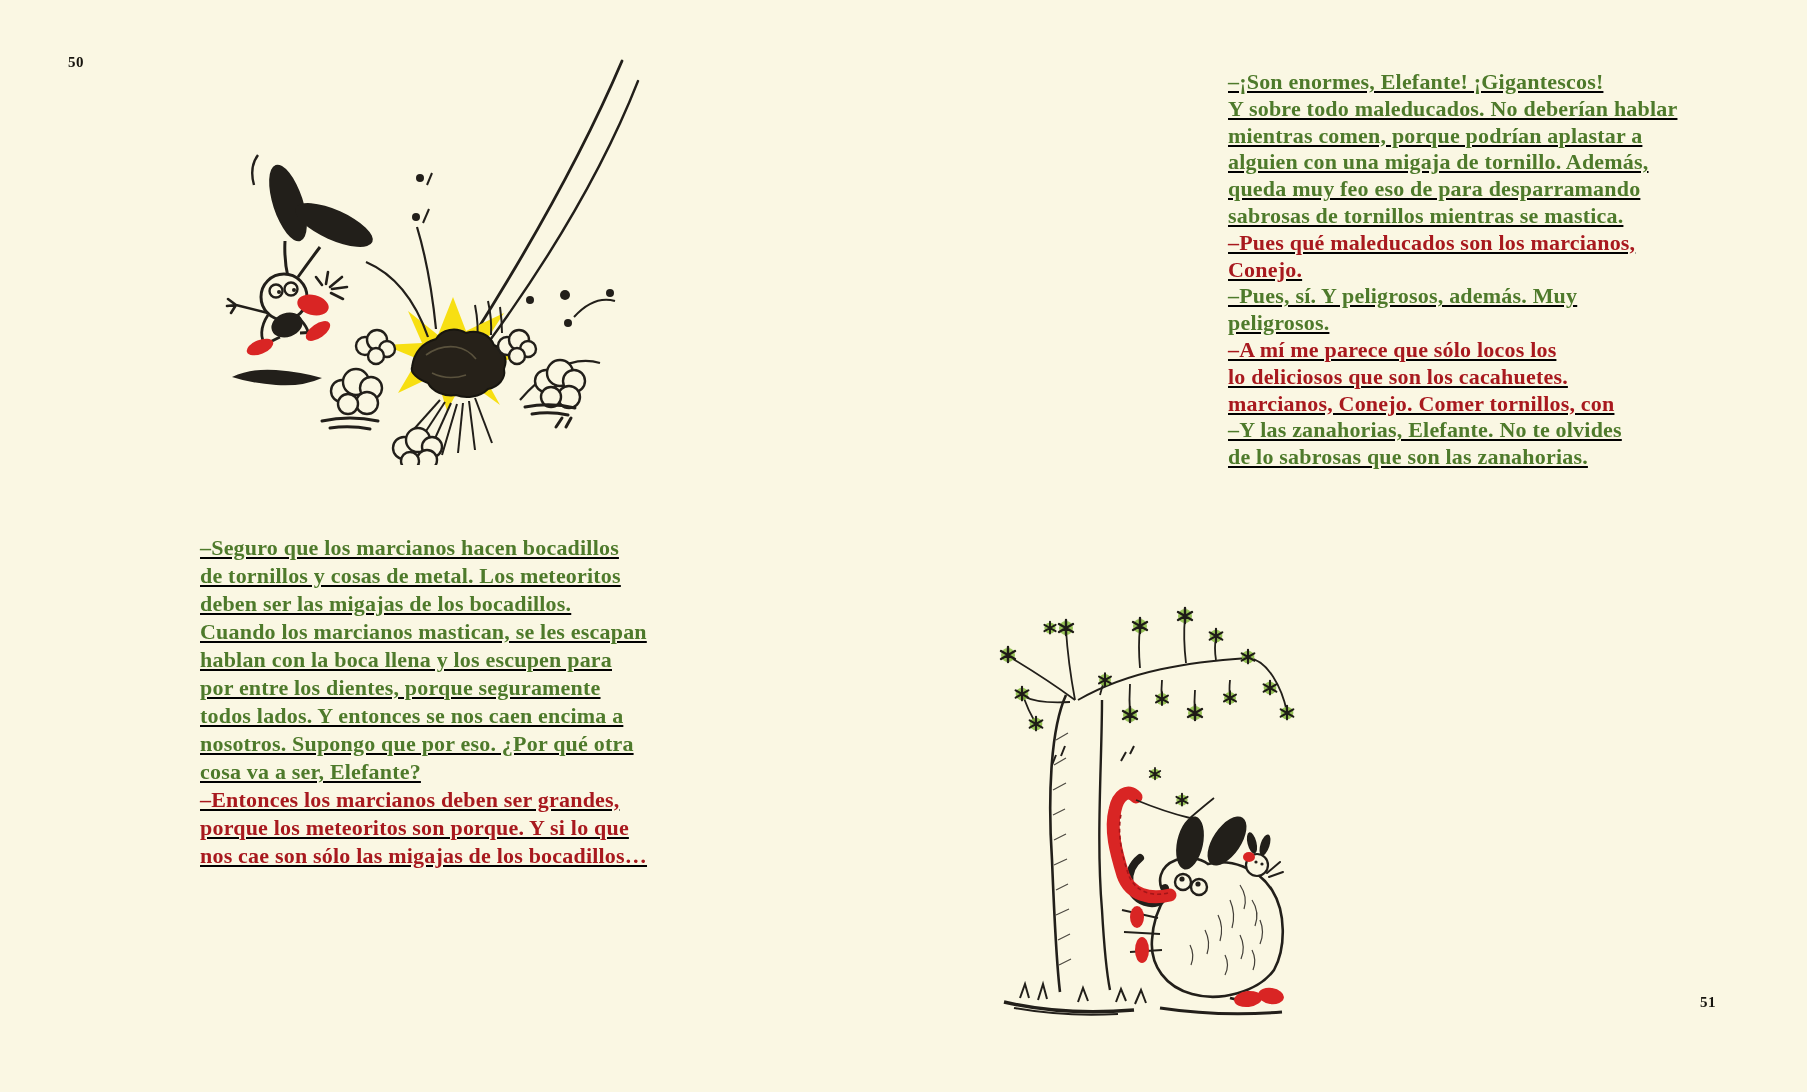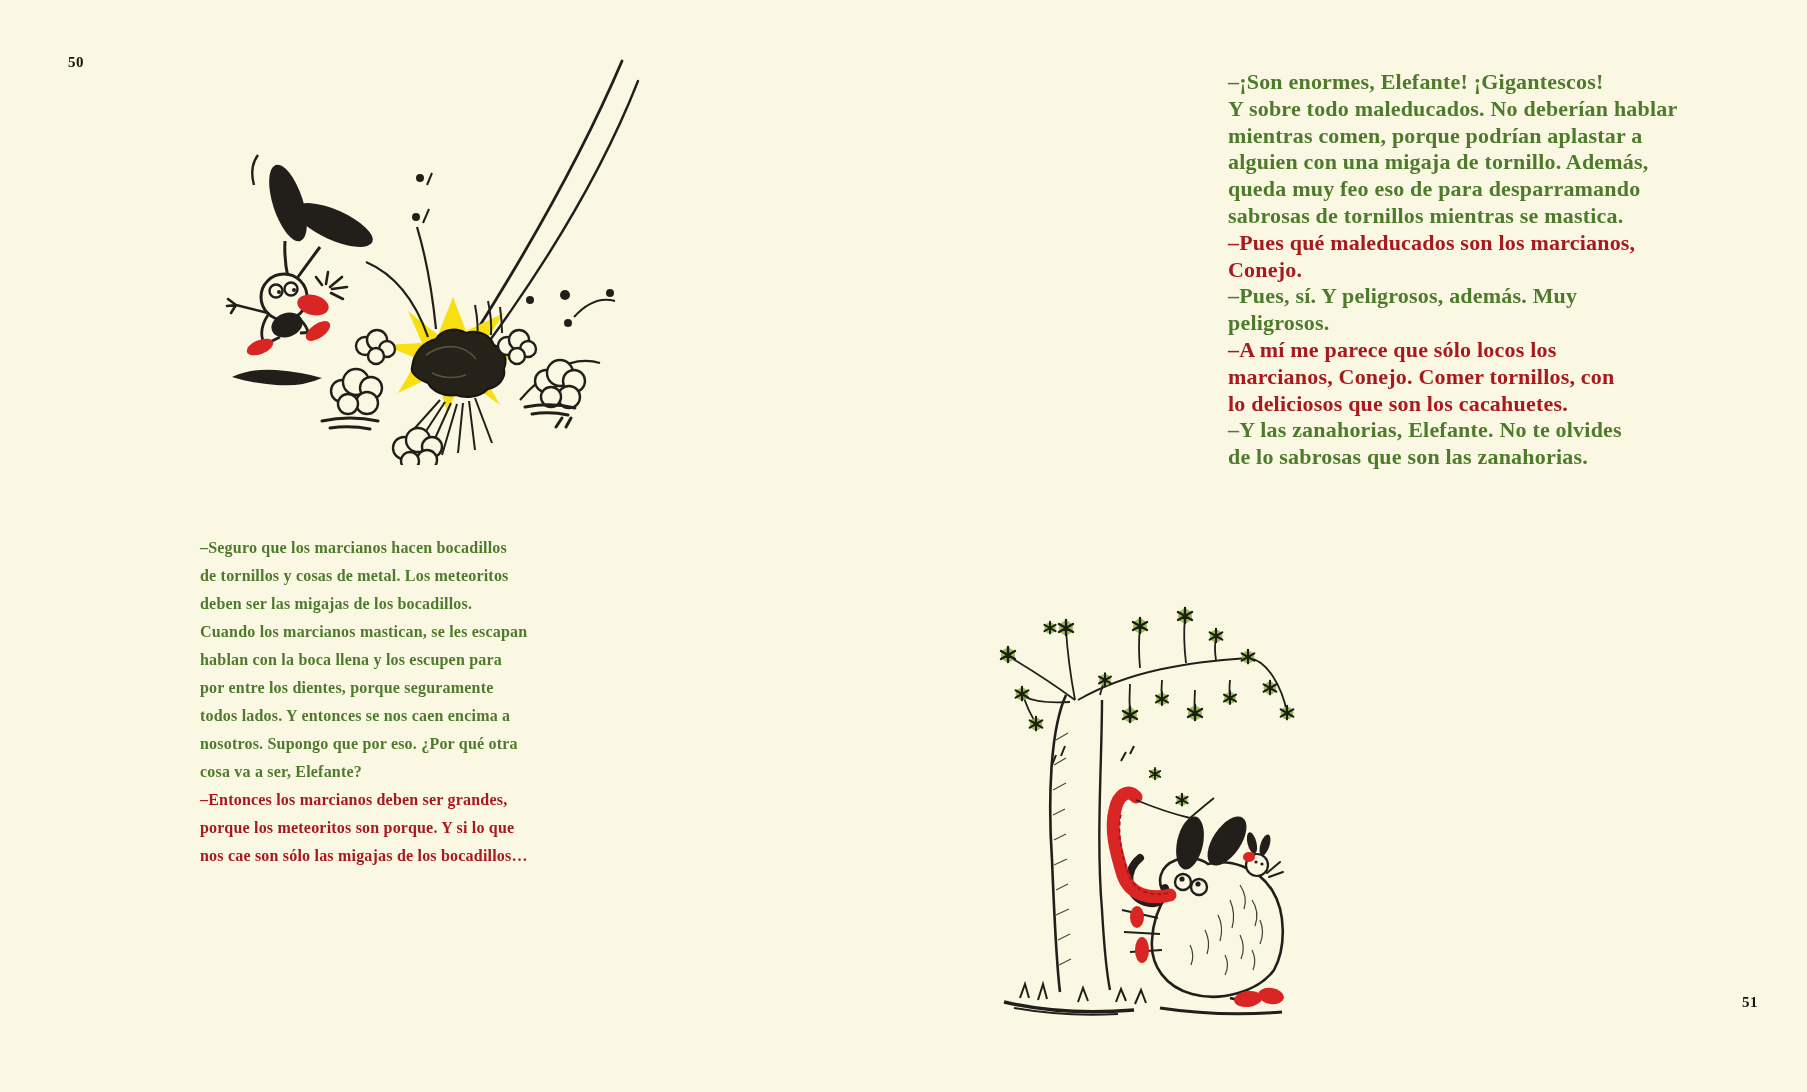--- a/index.html
+++ b/index.html
@@ -11,27 +11,28 @@
   }
   .spread{position:relative;width:1807px;height:1092px;background:#faf7e3;}
   .page-number{
     position:absolute;
     font-weight:bold;
     font-size:15px;
     color:#17150f;
     letter-spacing:.5px;
   }
   #pn-left{left:68px;top:54px;}
-  #pn-right{left:1700px;top:994px;margin-left:42px;}
+  #pn-right{left:1700px;top:994px;}
   .textblock{
     position:absolute;
     font-weight:bold;
     letter-spacing:.2px;
+    text-decoration:underline;
   }
-  #text-left{left:200px;top:534px;font-size:16px;line-height:28px;width:530px;}
+  #text-left{left:200px;top:534px;font-size:22px;line-height:28px;width:530px;}
   #text-right{left:1228px;top:69px;font-size:22px;line-height:26.8px;width:545px;}
   .line{white-space:nowrap;}
   .c-green{color:#4e7a2b;}
   .c-red{color:#a8191e;}
   .illus{position:absolute;}
   #illus-left{left:170px;top:55px;width:480px;height:410px;}
   #illus-right{left:990px;top:600px;width:320px;height:420px;}
 </style>
 </head>
 <body>
@@ -250,19 +251,19 @@
     <div class="line c-green">Y sobre todo maleducados. No deberían hablar</div>
     <div class="line c-green">mientras comen, porque podrían aplastar a</div>
     <div class="line c-green">alguien con una migaja de tornillo. Además,</div>
     <div class="line c-green">queda muy feo eso de para desparramando</div>
     <div class="line c-green">sabrosas de tornillos mientras se mastica.</div>
     <div class="line c-red">–Pues qué maleducados son los marcianos,</div>
     <div class="line c-red">Conejo.</div>
     <div class="line c-green">–Pues, sí. Y peligrosos, además. Muy</div>
     <div class="line c-green">peligrosos.</div>
     <div class="line c-red">–A mí me parece que sólo locos los</div>
+    <div class="line c-red">lo deliciosos que son los cacahuetes.</div>
     <div class="line c-red">marcianos, Conejo. Comer tornillos, con</div>
-    <div class="line c-red">lo deliciosos que son los cacahuetes.</div>
     <div class="line c-green">–Y las zanahorias, Elefante. No te olvides</div>
     <div class="line c-green">de lo sabrosas que son las zanahorias.</div>
   </div>
 
 </div>
 
 </body></html>

